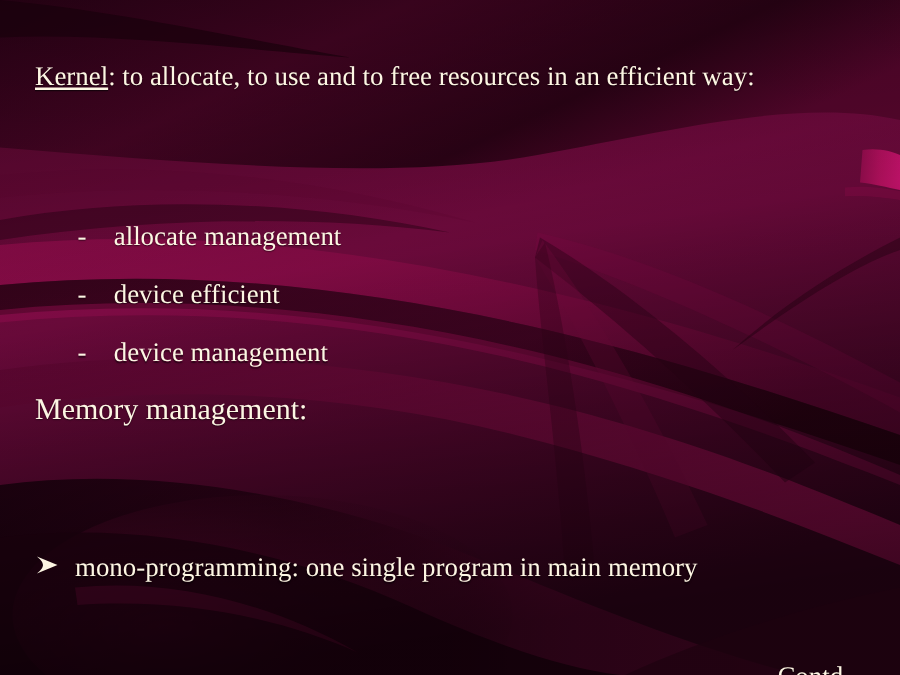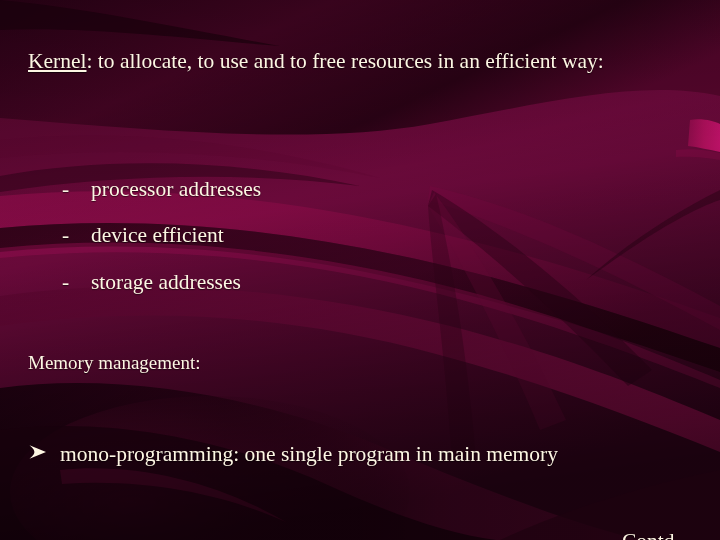--- a/index.html
+++ b/index.html
@@ -75,24 +75,23 @@
   #dash0 { top: 130px; }
   #dash1 { top: 177px; }
   #dash2 { top: 223px; }
   #dash3 { top: 270px; }
 
   
   #memhead {
     position: absolute;
     left: 28px;
     top: 315px;
-    font-size: 19px;
-    white-space: nowrap;
-    text-shadow: 0 1px 1px rgba(0,0,0,0.55);
-    margin-top: 37px;
+    font-size: 24px;
+    white-space: nowrap;
+    text-shadow: 0 1px 1px rgba(0,0,0,0.55);
   }
 
   
   #alloc {
     left: 62px;
     top: 363px;
     width: 604px;
     font-size: 21.5px;
     padding-left: 30px;
     text-indent: -30px;
@@ -228,25 +227,25 @@
 
       <rect x="0" y="0" width="720" height="540" fill="url(#gVignette)"></rect>
     </svg>
   </div>
 
   <div class="content">
 
     <div class="para" id="lead"><span class="u">Kernel</span><span>: to allocate, to use and to free resources in an efficient way:</span></div>
 
 
-    <div class="dash-item" id="dash1"><span class="mark">-</span><span>processor addresses</span></div>
+    <div class="dash-item" id="dash1"><span class="mark">-</span><span>allocate management</span></div>
 
     <div class="dash-item" id="dash2"><span class="mark">-</span><span>device efficient</span></div>
 
-    <div class="dash-item" id="dash3"><span class="mark">-</span><span>storage addresses</span></div>
+    <div class="dash-item" id="dash3"><span class="mark">-</span><span>device management</span></div>
 
     <div id="memhead">Memory management:</div>
 
 
     <div id="mono"><span class="arrow"><svg width="20" height="16" viewBox="0 0 20 16">
             <path d="M1.5 1.2 L18 8 L1.5 14.8 C5.6 11.4 6.3 9.6 6.4 8 C6.3 6.4 5.6 4.6 1.5 1.2 Z" fill="#fdf6e3"></path>
           </svg></span><span>mono-programming: one single program in main memory</span></div>
 
     <div id="contd">Contd…</div>
 

